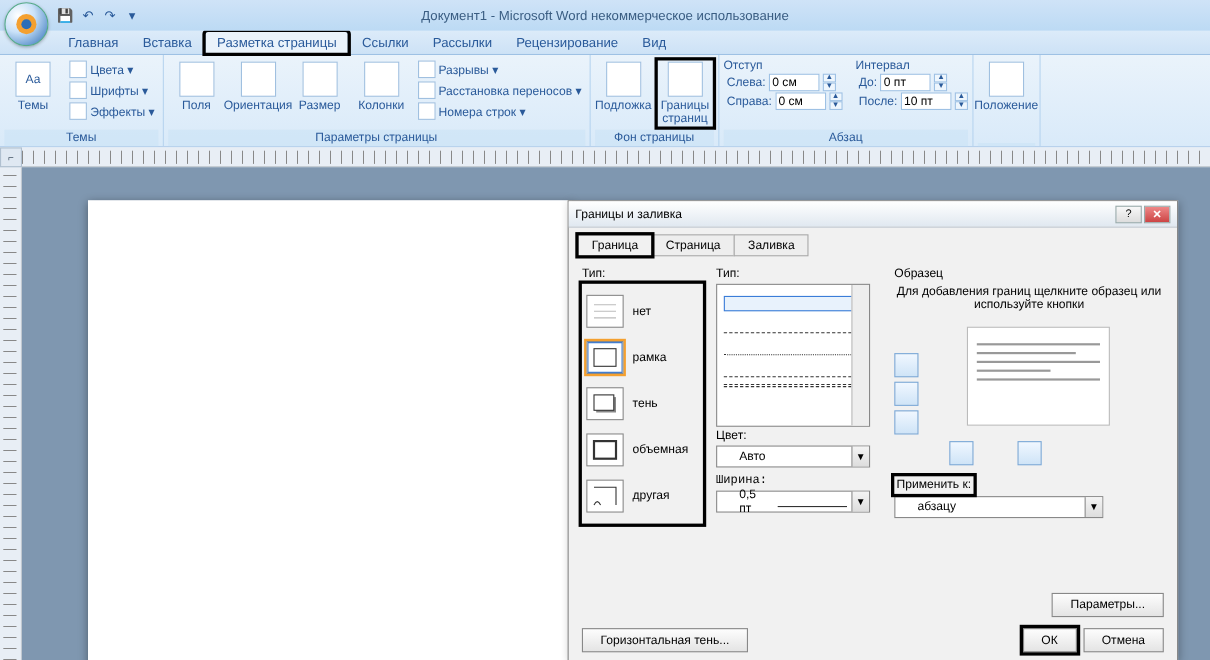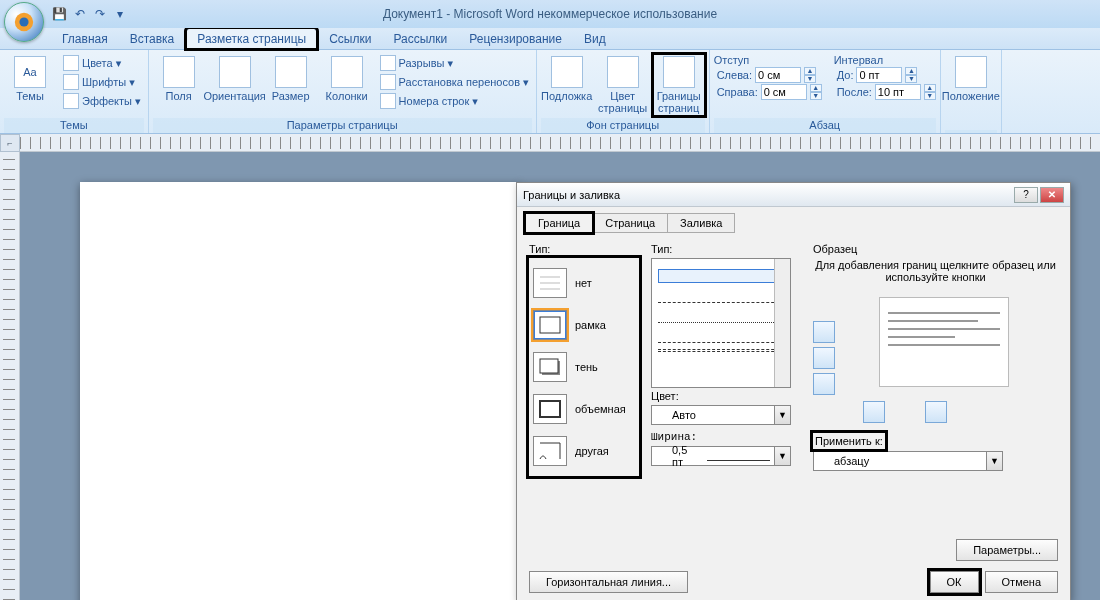--- a/index.html
+++ b/index.html
@@ -175,24 +175,20 @@
     </div>
     <div class="group-title">Параметры страницы</div>
   </div>
 
   <div class="group">
     <div class="group-body">
       <div class="rbtn-lg">
           <div class="ico"></div>
           <span>Подложка</span>
         </div>
-      <div class="rbtn-lg">
-          <div class="ico"></div>
-          <span>Цвет страницы</span>
-        </div>
       <div class="rbtn-lg hl">
           <div class="ico"></div>
           <span>Границы страниц</span>
         </div>
     </div>
     <div class="group-title">Фон страницы</div>
   </div>
 
   <div class="group">
     <div class="group-body">
@@ -380,19 +376,19 @@
             <span>абзацу</span>
             <div class="arr">▼</div>
           </div>
       </div>
     </div>
   </div>
 
   <button class="btn params-btn">Параметры...</button>
 
   <div class="dlg-footer">
-    <button class="btn">Горизонтальная линия...</button>
+    <button class="btn">Горизонтальная тень...</button>
     <div style="display:flex;gap:6px;padding-left:28px;">
       <button class="btn hl">ОК</button>
       <button class="btn">Отмена</button>
     </div>
   </div>
 </div>
 
 </body></html>

